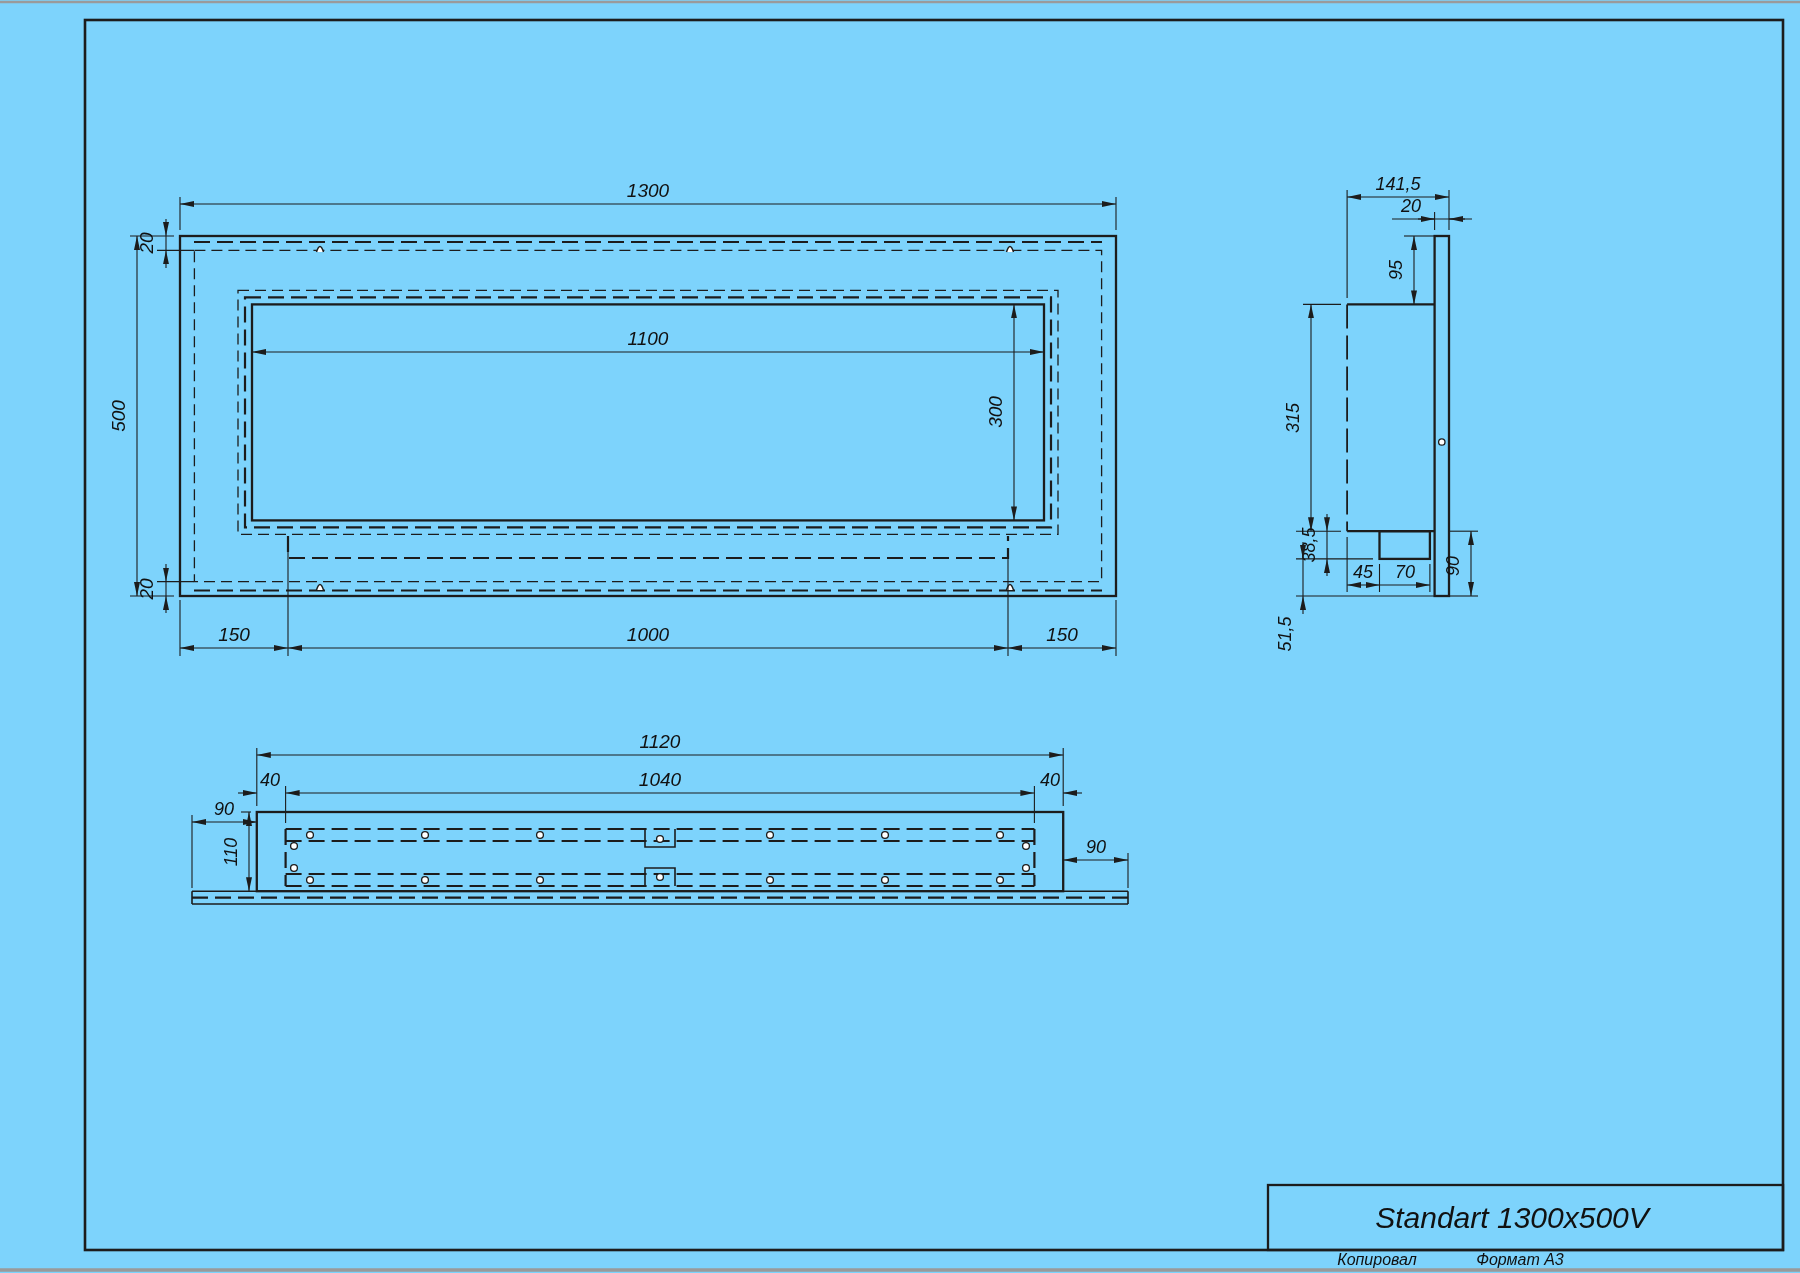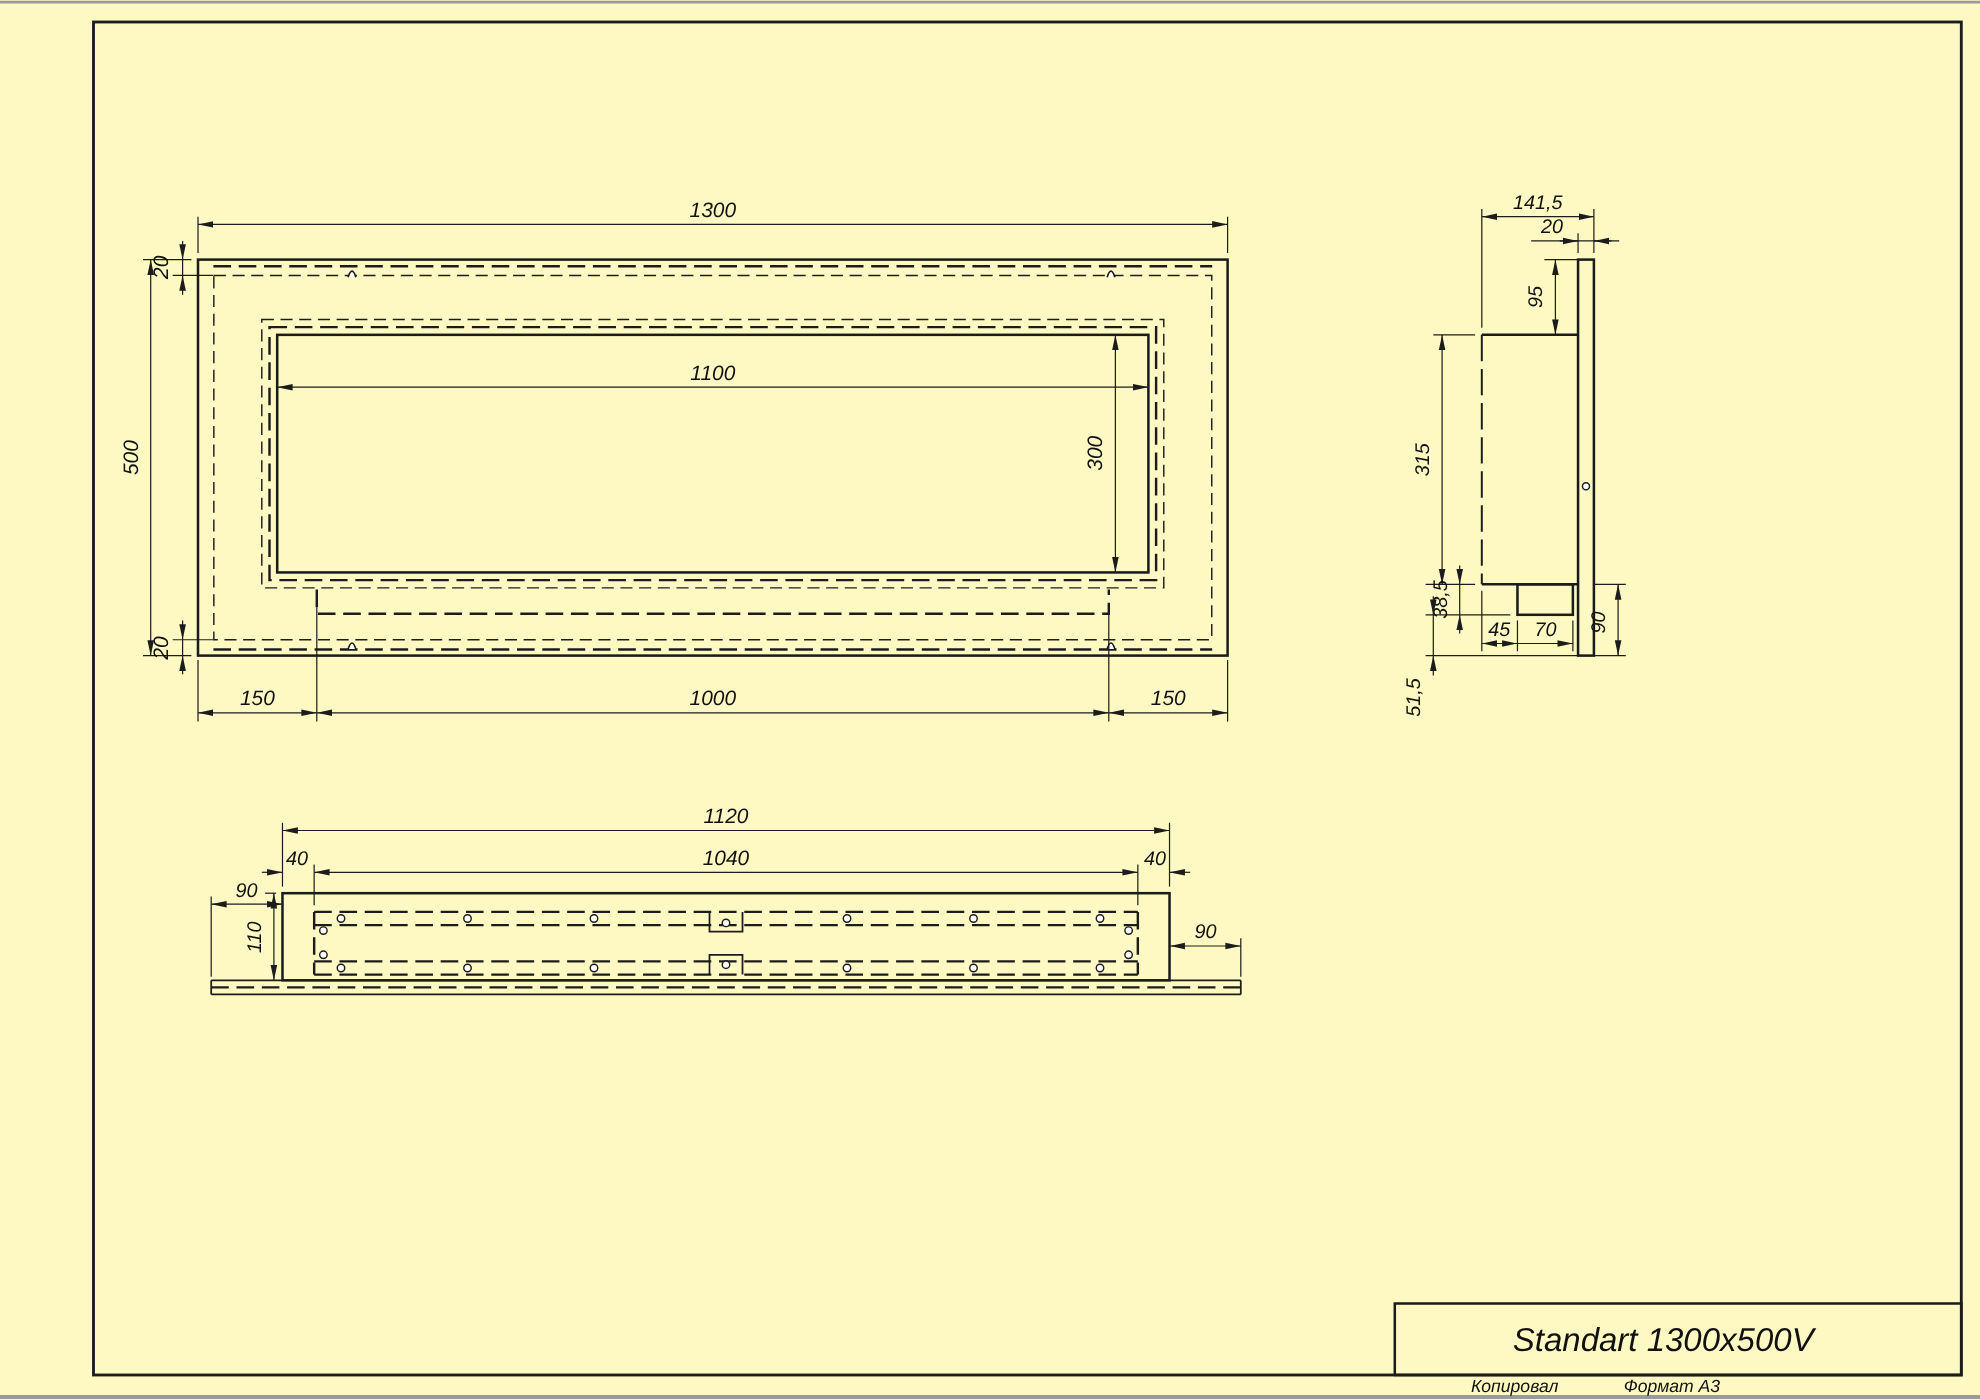--- a/index.html
+++ b/index.html
@@ -1,16 +1,16 @@
 <!DOCTYPE html>
 <html><head>
 <meta charset="utf-8">
 <style>
   html,body{margin:0;padding:0;background:#ffffff;}
-  .page{position:relative;width:1800px;height:1273px;background:#fef9c3;
+  .page{position:relative;width:1800px;height:1273px;background:#7dd3fc;
         font-family:"Liberation Sans","DejaVu Sans",sans-serif;}
   svg{display:block}
   .ln{stroke:#1c1c1c;fill:none;stroke-linecap:butt}
   .w1{stroke-width:1.1}
   .w15{stroke-width:1.6}
   .w2{stroke-width:2.3}
   .w26{stroke-width:2.6}
   .d1{stroke-dasharray:11 6;stroke-width:1.3}
   .d2{stroke-dasharray:16 7;stroke-width:2.2}
   .d3{stroke-dasharray:24 7;stroke-width:1.8}

